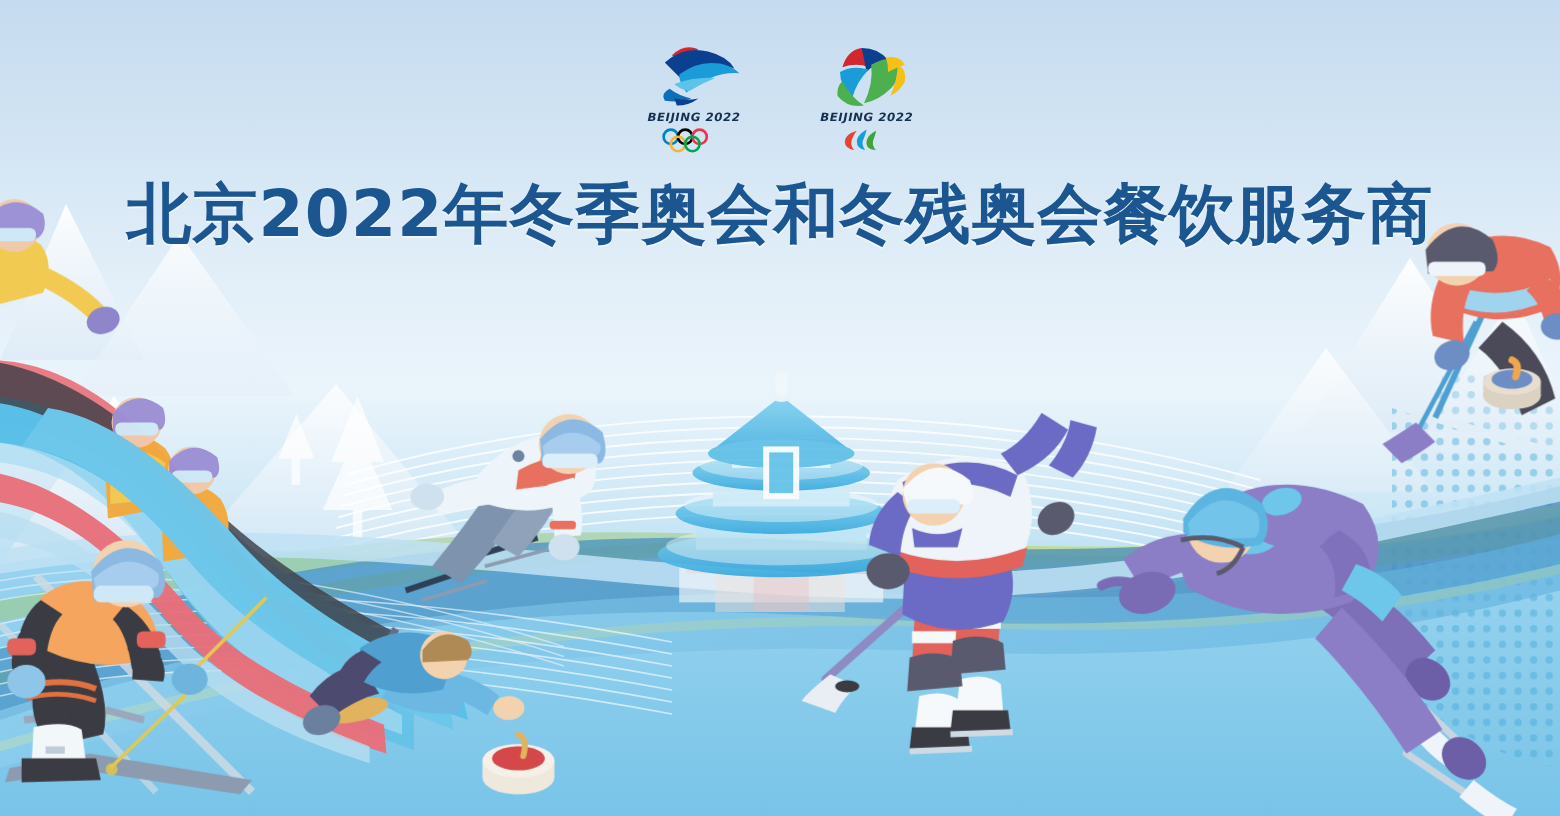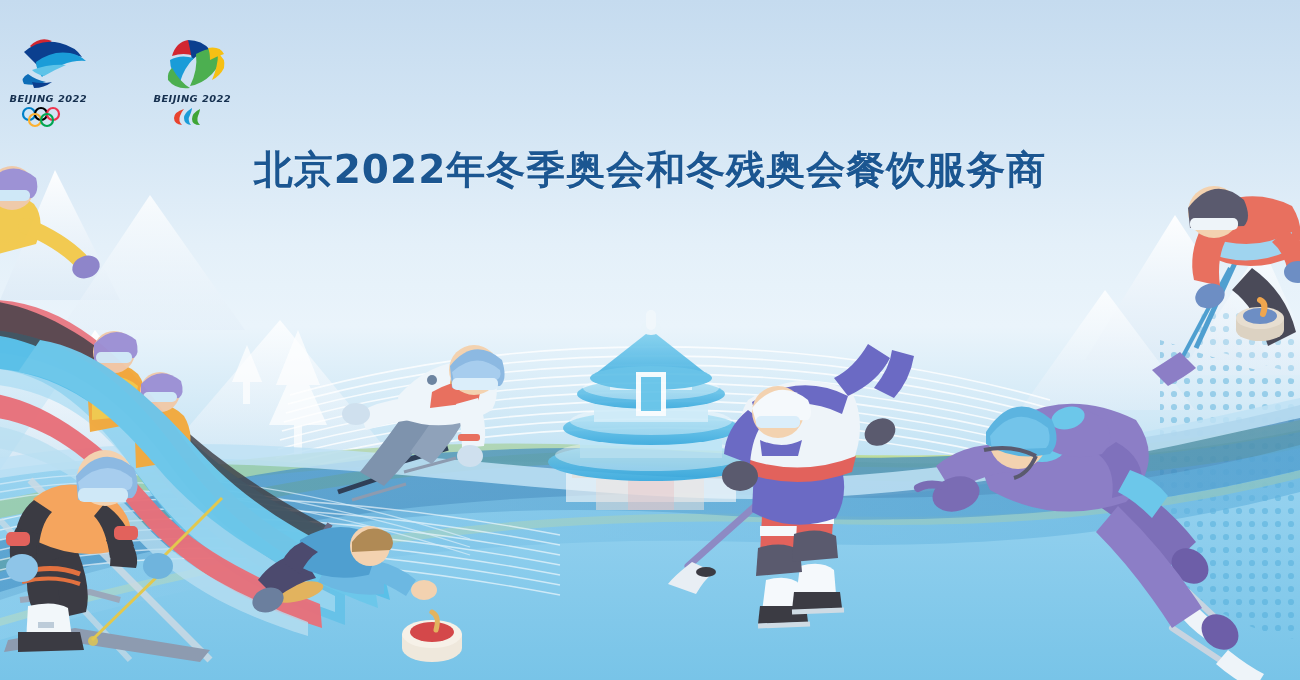--- a/index.html
+++ b/index.html
@@ -10,38 +10,38 @@
     position:relative; width:1300px; height:680px; overflow:hidden;
     background:linear-gradient(180deg,#c5dbef 0%, #d3e5f4 18%, #e4f0f9 36%,
                                #eaf4fb 48%, #cfe8f6 62%, #9fd5ef 80%, #7ec7e8 100%);
   }
   .layer { position:absolute; left:0; top:0; width:1300px; height:680px; }
   .layer svg { display:block; width:1300px; height:680px; }
 
   
   #emblems {
     position:absolute; left:0; top:34px; width:1300px;
-    display:flex; gap:48px; z-index:40;
+    display:flex; justify-content:center; gap:48px; z-index:40;
   }
   .emblem { width:96px; display:flex; flex-direction:column; align-items:center; }
   .emblem .mark { width:92px; height:56px; }
   .emblem .wordmark {
     font-family:"DejaVu Sans", sans-serif;
     font-size:9.5px; font-weight:700; font-style:italic;
     letter-spacing:.4px; color:#16304f; margin-top:3px; white-space:nowrap;
     transform:scaleX(1.04);
   }
   .emblem .sub { height:22px; margin-top:2px; }
 
   
   #title {
     position:absolute; left:0; top:143px; width:1300px;
     text-align:center; z-index:45;
     font-family:"DejaVu Sans","Liberation Sans",sans-serif;
-    font-size:39px; font-weight:700; letter-spacing:1px;
+    font-size:54px; font-weight:700; letter-spacing:1px;
     color:#1b5691;
     text-shadow:0 1px 0 rgba(255,255,255,.55);
     white-space:nowrap;
   }
 </style>
 </head>
 <body>
 
 <div id="banner">
 

